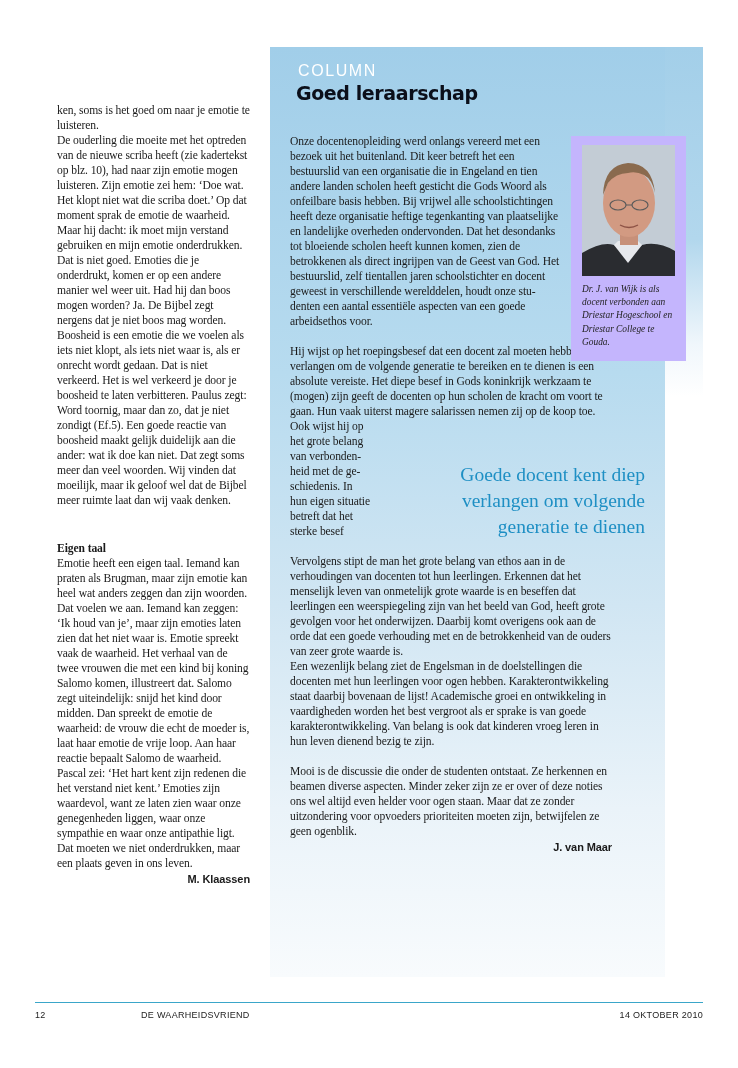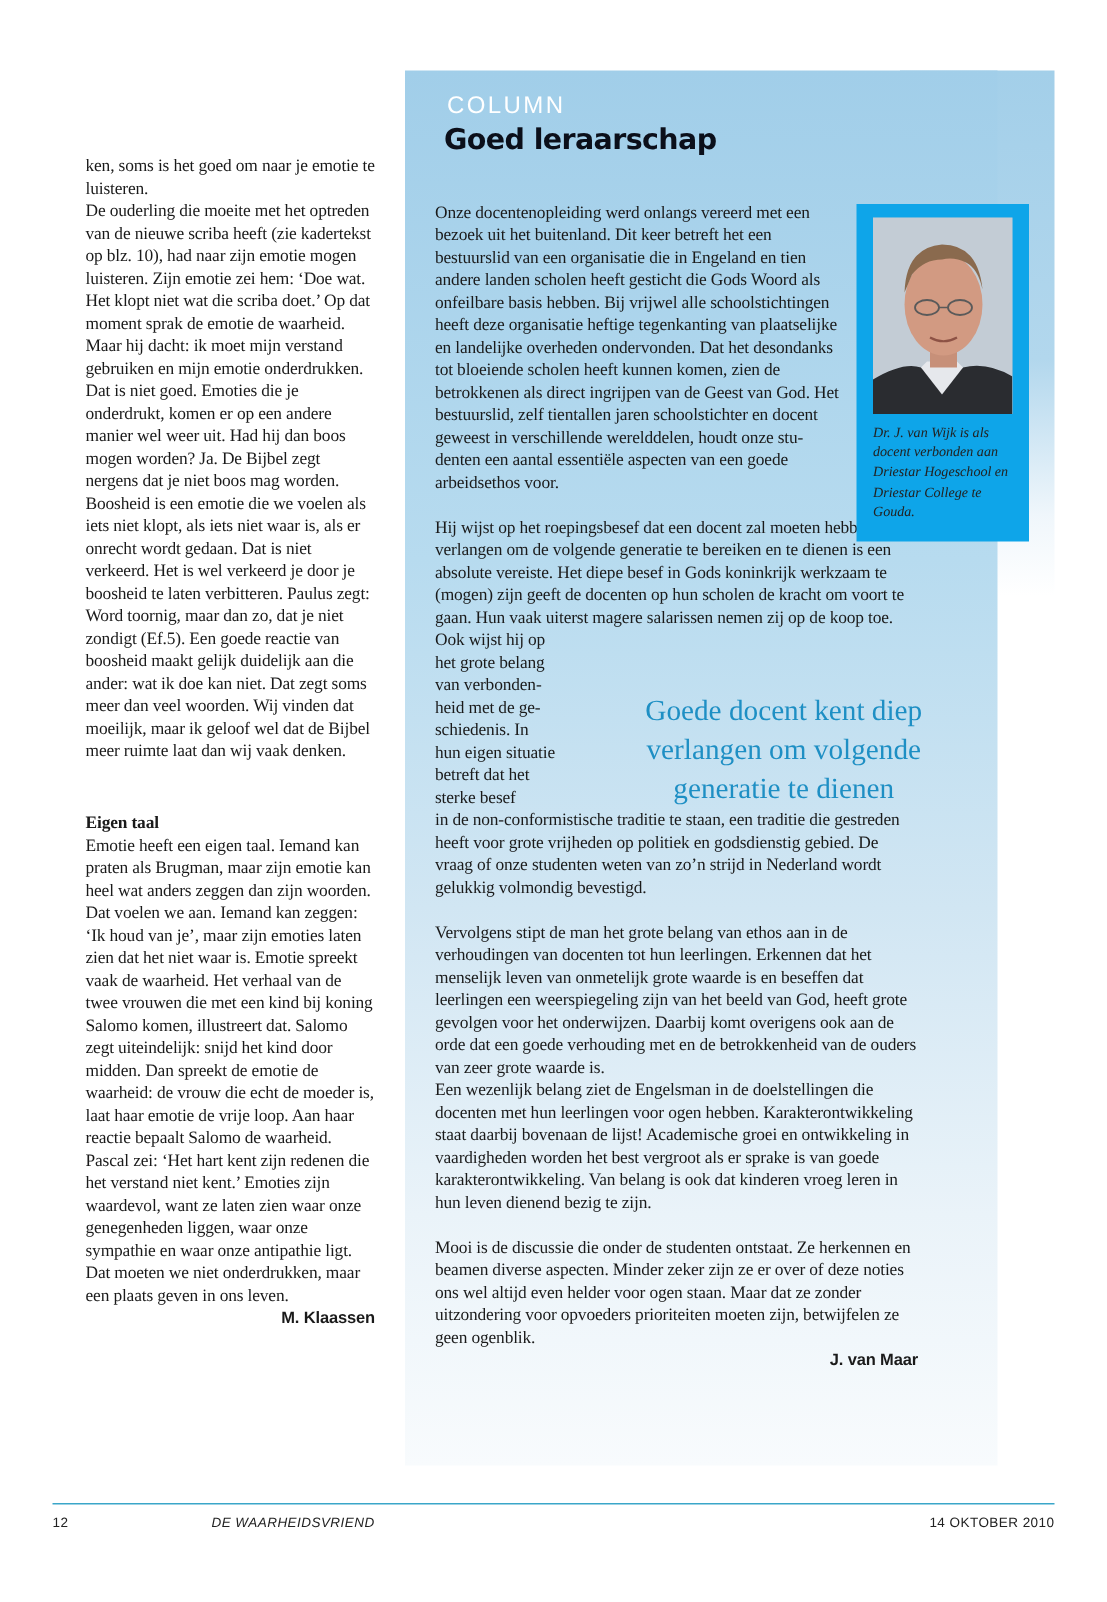--- a/index.html
+++ b/index.html
@@ -41,29 +41,29 @@
   #right-text { position: absolute; left: 290px; top: 134px; width: 322px; }
   #right-text .narrow { width: 272px; }
   #right-text .gap { height: 15px; }
   #wrap-zone { position: relative; height: 120px; }
   #wrap-left { position: absolute; left: 0; top: 0; width: 80px; }
   #right-text .after-wrap { margin-top: 0; }
 
   
   #pull-quote {
     position: absolute; left: 400px; top: 462px; width: 245px;
-    text-align: center; color: #1e8fc4;
+    text-align: right; color: #1e8fc4;
     font-family: "Liberation Serif", "DejaVu Serif", serif;
     font-size: 19.5px; line-height: 26px;
   }
 
   
   #photo-box {
     position: absolute; left: 571px; top: 136px; width: 115px; height: 225px;
-    background: #0ea5e9;
+    background: #c4b5fd;
   }
   #photo {
     position: absolute; left: 11px; top: 9px; width: 93px; height: 131px;
     background: linear-gradient(to bottom, #b8c6d2 0%, #c7d1da 50%, #aab4bd 100%);
     overflow: hidden;
   }
   #photo svg { display: block; }
   #photo-caption {
     position: absolute; left: 11px; top: 147px; width: 100px;
     font-family: "Liberation Serif", "DejaVu Serif", serif;
@@ -71,21 +71,21 @@
   }
 
   
   #footer-rule { position: absolute; left: 35px; top: 1002px; width: 668px; height: 1px; background: #3aa6c9; }
   .footer-text {
     position: absolute; top: 1010px;
     font-family: "Liberation Sans", "DejaVu Sans", sans-serif;
     font-size: 9px; letter-spacing: 0.3px; color: #222;
   }
   #page-number { left: 35px; }
-  #publication { left: 141px; font-style: italic; }
+  #publication { left: 141px; }
   #issue-date { right: 35px; margin-left: 48px; }
 </style>
 </head>
 <body>
 
 <div id="left-col" class="body-text">
   <p>ken, soms is het goed om naar je emotie te luisteren.</p>
   <p>De ouderling die moeite met het optreden van de nieuwe scriba heeft (zie kadertekst op blz. 10), had naar zijn emotie mogen luisteren. Zijn emotie zei hem: ‘Doe wat. Het klopt niet wat die scriba doet.’ Op dat mo­ment sprak de emotie de waarheid. Maar hij dacht: ik moet mijn verstand gebruiken en mijn emotie onder­drukken. Dat is niet goed. Emoties die je onderdrukt, komen er op een andere manier wel weer uit. Had hij dan boos mogen worden? Ja. De Bijbel zegt nergens dat je niet boos mag worden.</p>
   <p>Boosheid is een emotie die we voelen als iets niet klopt, als iets niet waar is, als er onrecht wordt gedaan. Dat is niet verkeerd. Het is wel verkeerd je door je boosheid te laten verbitte­ren. Paulus zegt: Word toornig, maar dan zo, dat je niet zondigt (Ef.5). Een goede reactie van boosheid maakt gelijk duidelijk aan die ander: wat ik doe kan niet. Dat zegt soms meer dan veel woorden. Wij vinden dat moeilijk, maar ik geloof wel dat de Bijbel meer ruimte laat dan wij vaak denken.</p>
   <p class="subhead">Eigen taal</p>
@@ -100,21 +100,20 @@
 <div id="col-label">COLUMN</div>
 <h1 id="col-title">Goed leraarschap</h1>
 
 <div id="right-text" class="body-text">
   <p class="narrow">Onze docentenopleiding werd onlangs vereerd met een bezoek uit het buitenland. Dit keer betreft het een bestuurslid van een organisatie die in Engeland en tien andere landen scholen heeft gesticht die Gods Woord als onfeilbare basis hebben. Bij vrijwel alle schoolstichtingen heeft deze organisatie heftige te­genkanting van plaatselijke en landelijke overheden ondervonden. Dat het desondanks tot bloeiende scho­len heeft kunnen komen, zien de betrokkenen als direct ingrijpen van de Geest van God. Het bestuurs­lid, zelf tientallen jaren schoolstichter en docent ge­weest in verschillende werelddelen, houdt onze stu­denten een aantal essentiële aspecten van een goede arbeidsethos voor.</p>
   <div class="gap"></div>
   <p>Hij wijst op het roepingsbesef dat een docent zal moe­ten hebben. Een verlangen om de volgende generatie te bereiken en te dienen is een absolute vereiste. Het diepe besef in Gods koninkrijk werkzaam te (mogen) zijn geeft de docenten op hun scholen de kracht om voort te gaan. Hun vaak uiterst magere salarissen nemen zij op de koop toe.</p>
   <div id="wrap-zone">
     <p id="wrap-left">Ook wijst hij op het grote belang van verbonden­heid met de ge­schiedenis. In hun eigen situ­atie betreft dat het sterke besef</p>
   </div>
-  <p class="after-wrap">in de non-conformistische traditie te staan, een traditie die gestreden heeft voor grote vrijheden op politiek en gods­dienstig gebied. De vraag of onze studenten weten van zo’n strijd in Nederland wordt gelukkig volmondig bevestigd.</p>
   <div class="gap"></div>
   <p>Vervolgens stipt de man het grote belang van ethos aan in de verhoudingen van docenten tot hun leerlingen. Erkennen dat het menselijk leven van onmetelijk grote waarde is en beseffen dat leerlingen een weerspiegeling zijn van het beeld van God, heeft grote gevolgen voor het onderwijzen. Daarbij komt overigens ook aan de orde dat een goede verhouding met en de betrokkenheid van de ouders van zeer grote waar­de is.</p>
   <p>Een wezenlijk belang ziet de Engelsman in de doelstellingen die docenten met hun leerlingen voor ogen hebben. Karak­terontwikkeling staat daarbij bovenaan de lijst! Academische groei en ontwikkeling in vaardigheden worden het best vergroot als er sprake is van goede karakterontwikkeling. Van belang is ook dat kinderen vroeg leren in hun leven dienend bezig te zijn.</p>
   <div class="gap"></div>
   <p>Mooi is de discussie die onder de studenten ontstaat. Ze herkennen en beamen diverse aspecten. Minder zeker zijn ze er over of deze noties ons wel altijd even helder voor ogen staan. Maar dat ze zonder uitzondering voor opvoeders prioriteiten moeten zijn, betwijfelen ze geen ogenblik.</p>
   <div class="signature">J. van Maar</div>
 </div>
 
 <div id="pull-quote">Goede docent kent diep verlangen om volgende generatie te dienen</div>
 

